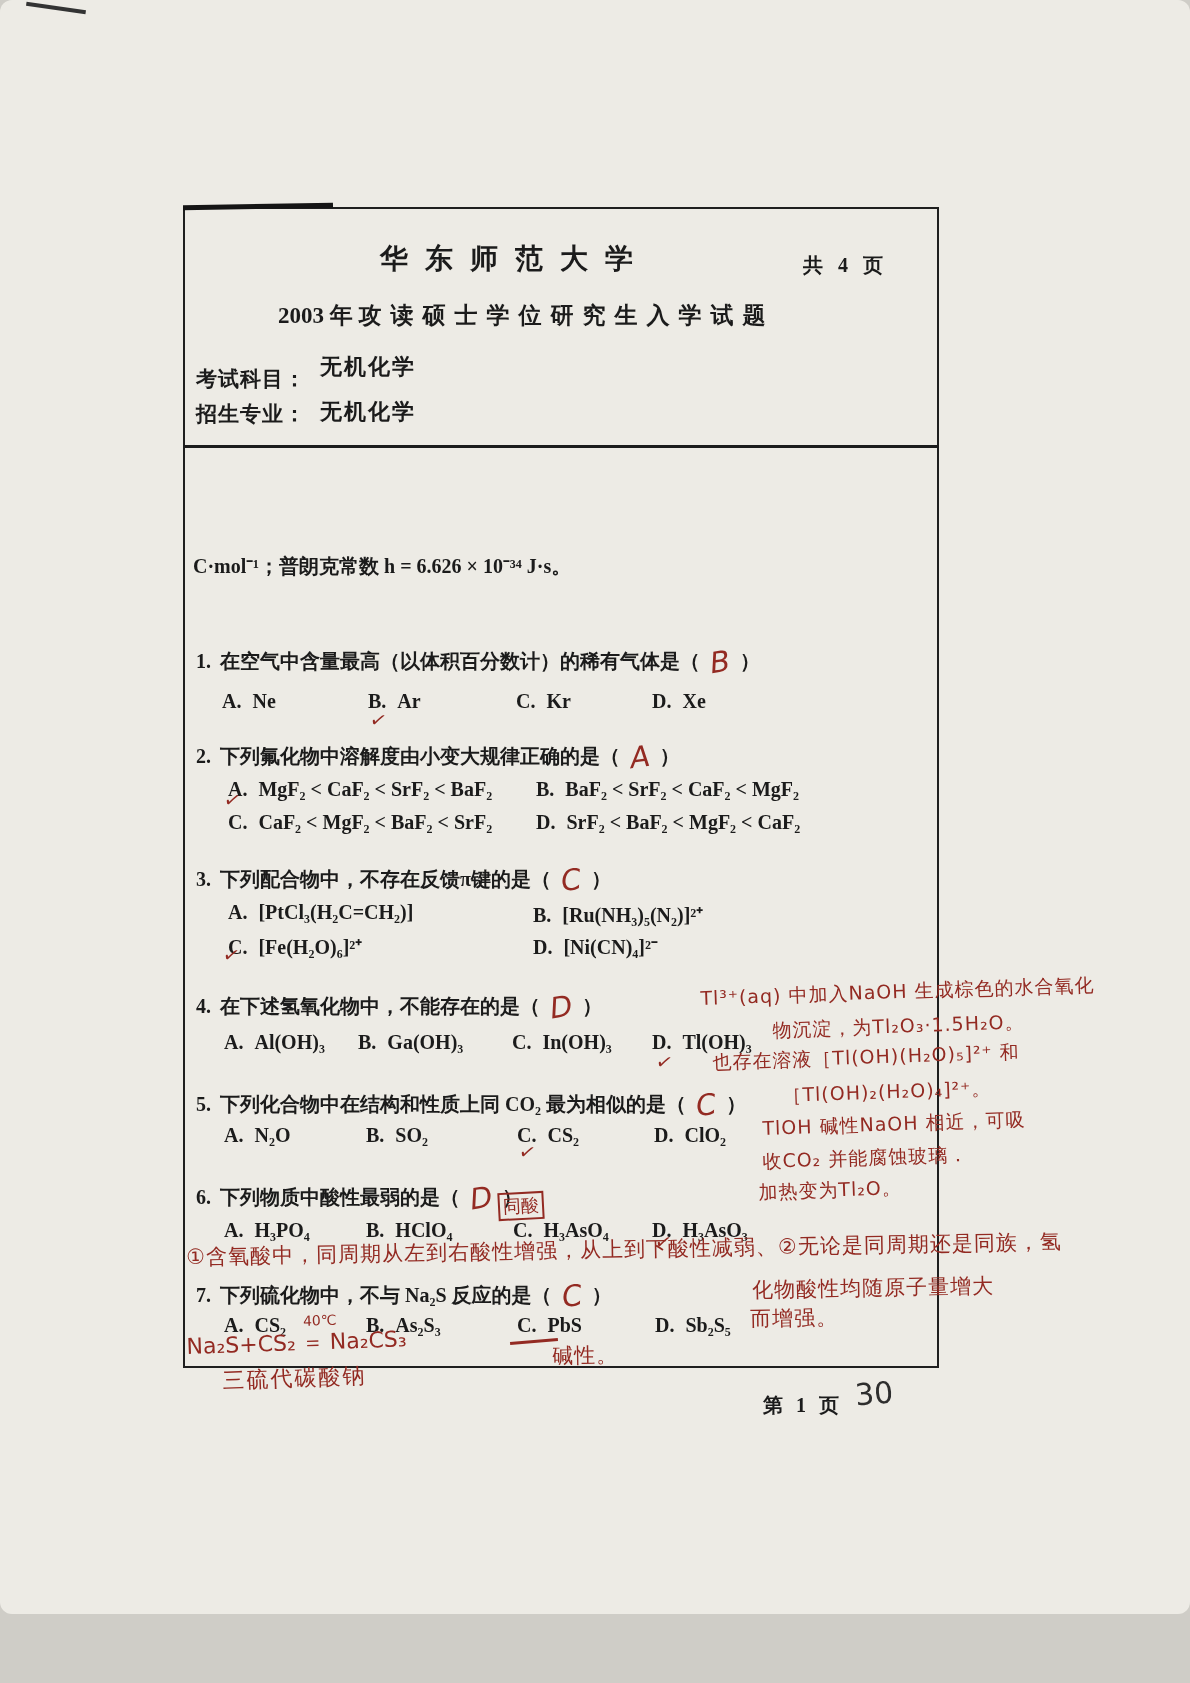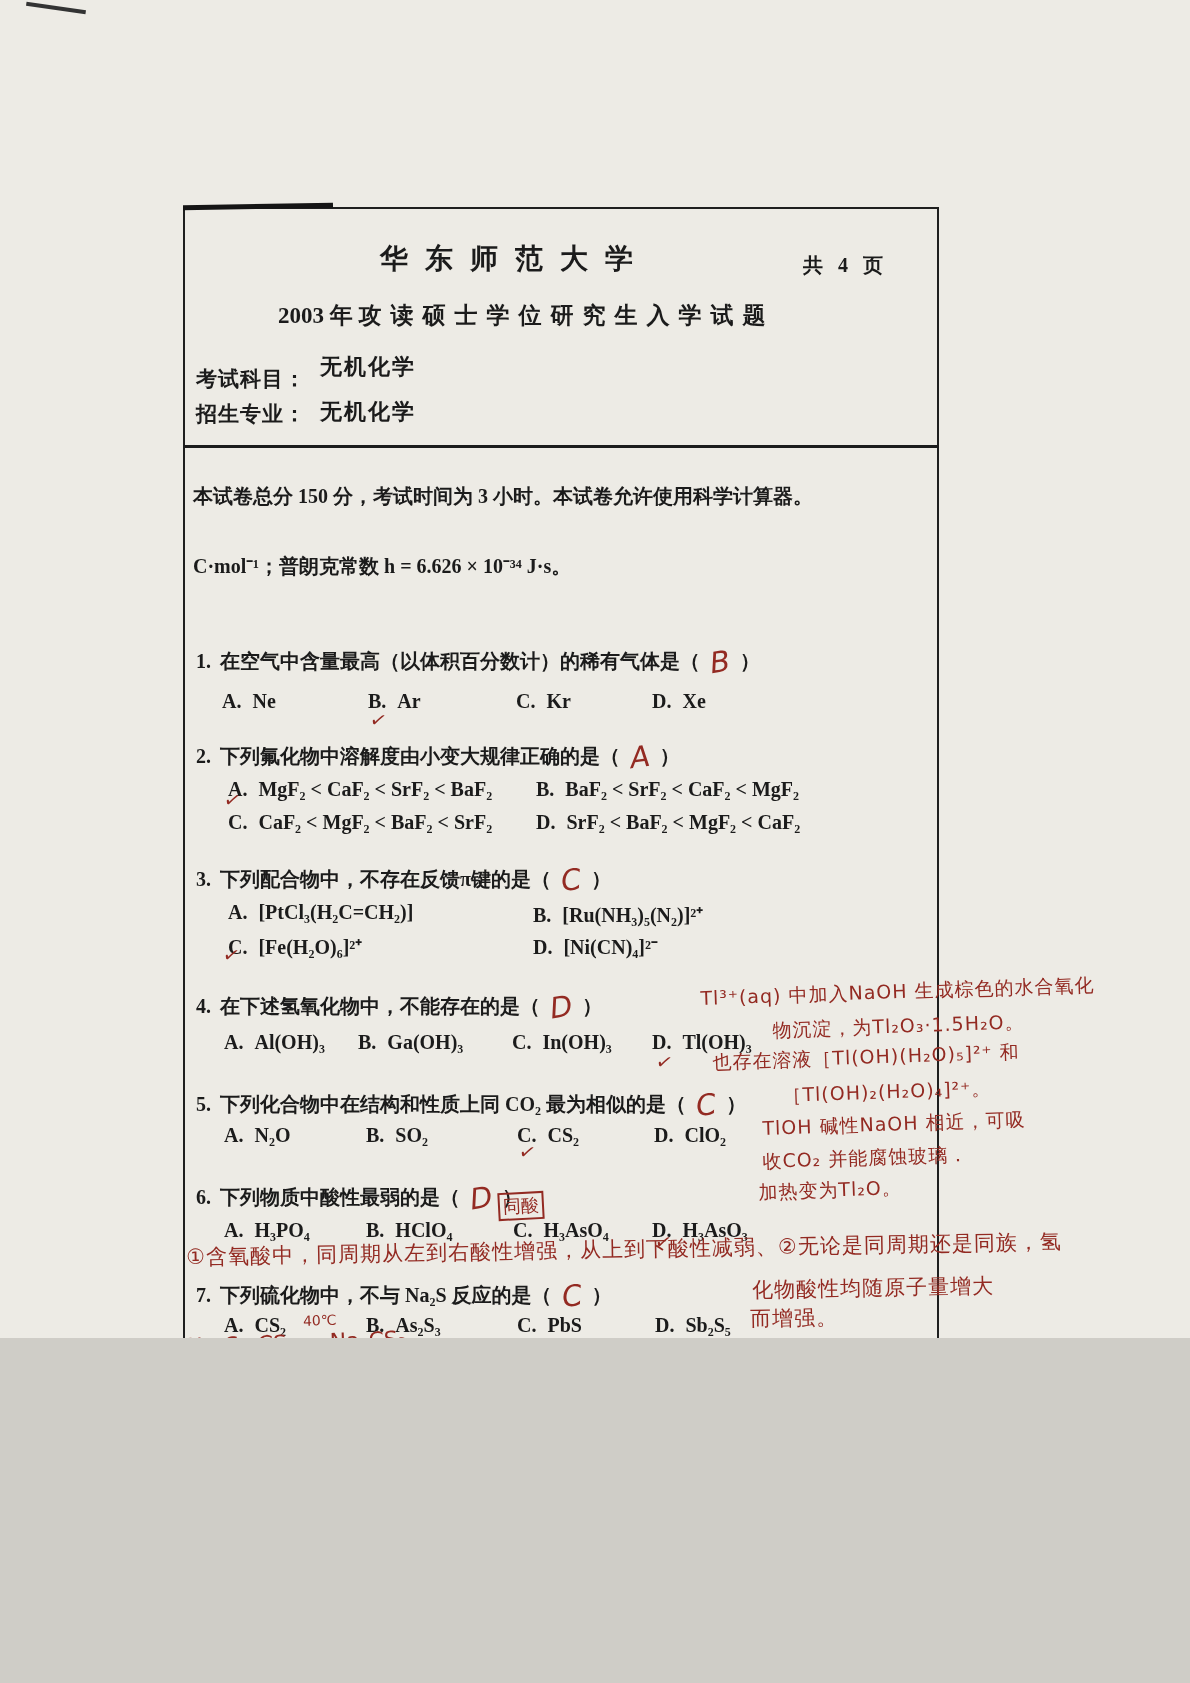--- a/index.html
+++ b/index.html
@@ -1,20 +1,20 @@
 <!DOCTYPE html>
 <html><head>
 <meta charset="utf-8">
 <style>
   *{box-sizing:border-box;}
   html,body{margin:0;padding:0;}
   body{background:#cfcdc7;}
-  .page{position:relative;width:1190px;height:1338px;margin:0 auto;
+  .page{position:relative;width:1190px;height:1614px;margin:0 auto;
         background:#edebe5;overflow:hidden;
-        font-family:"Liberation Serif",serif;color:#1b1b1b;}
+        font-family:"Liberation Serif",serif;color:#1b1b1b;border-radius:12px;}
   .abs{position:absolute;white-space:nowrap;}
   
   .exam-box{position:absolute;left:183px;top:207px;width:756px;height:1161px;
             border:2px solid #1f1f1f;}
   .thick-seg{position:absolute;left:183px;top:204px;width:150px;height:5px;
              background:#151515;transform:rotate(-1deg);}
   .corner-mark{position:absolute;left:26px;top:6px;width:60px;height:4px;
                background:#333;transform:rotate(8deg);}
   .divider{position:absolute;left:183px;top:445px;width:756px;height:3px;background:#1c1c1c;}
   
@@ -61,21 +61,20 @@
   <div class="abs pages" style="left:786px;top:252px;">共 4 页</div>
   <div class="abs etitle" style="left:278px;top:300px;">
     <span>2003 年</span>
     <span class="rest">攻读硕士学位研究生入学试题</span>
   </div>
   <div class="abs meta" style="left:196px;top:355px;margin-top:10px;">考试科目：</div>
   <div class="abs meta-val" style="left:320px;top:352px;">无机化学</div>
   <div class="abs meta" style="left:196px;top:400px;">招生专业：</div>
   <div class="abs meta-val" style="left:320px;top:397px;">无机化学</div>
 
-  <div class="abs pre" style="left:193px;top:483px;">本试卷总分 150 分，考试时间为 3 小时。本试卷允许使用科学计算器。</div>
   <div class="abs pre" style="left:193px;top:552px;">C·mol⁻¹；普朗克常数 h = 6.626 × 10⁻³⁴ J·s。</div>
 
 
   <div class="abs stem" style="left:196px;top:645px;">
     <span class="qnum">1.</span><span>在空气中含量最高（以体积百分数计）的稀有气体是（</span><span class="hw ans">B</span><span>）</span>
   </div>
   <div class="abs opt" style="left:222px;top:690px;"><span class="olab">A.</span><span>Ne</span></div>
   <div class="abs opt" style="left:368px;top:690px;"><span class="olab">B.</span><span>Ar</span></div>
   <div class="abs opt" style="left:516px;top:690px;"><span class="olab">C.</span><span>Kr</span></div>
   <div class="abs opt" style="left:652px;top:690px;"><span class="olab">D.</span><span>Xe</span></div>

